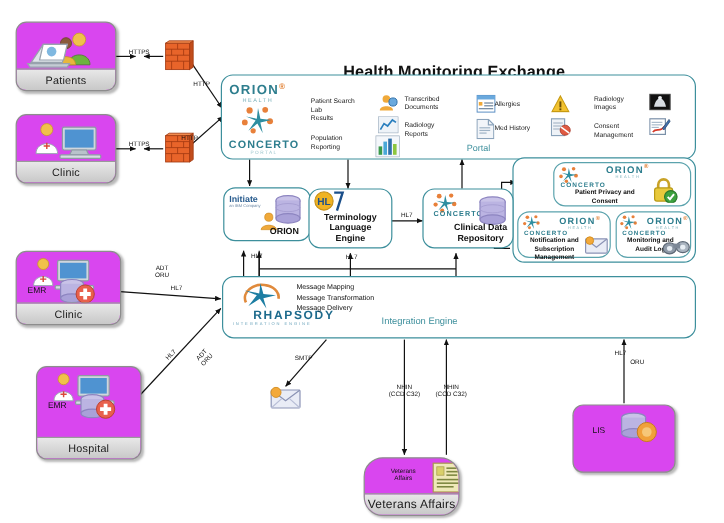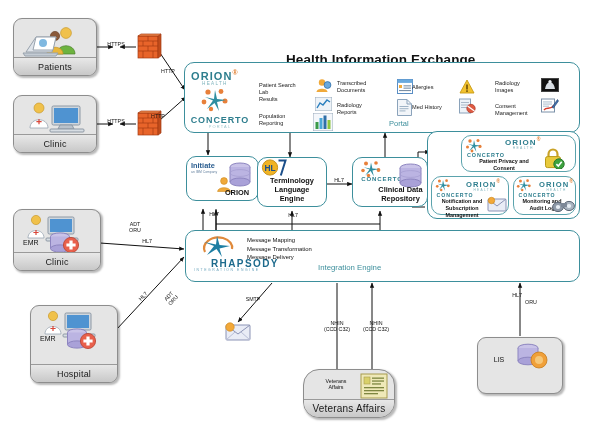--- a/index.html
+++ b/index.html
@@ -24,21 +24,21 @@
     background:#ffffff;
     box-sizing:border-box;
   }
   .teal-box.soft{border-color:#5ba3ad;}
 
   
   .node{
     position:absolute;
     border:1px solid #8d8d8d;
     border-radius:9px;
-    background:#e5e5e5;
+    background:#d946ef;
     box-sizing:border-box;
     overflow:hidden;
     box-shadow:1.5px 1.5px 2px rgba(0,0,0,.28);
   }
   .node .body{position:relative;height:calc(100% - 17px);}
   .node .cap{
     position:absolute;left:0;right:0;bottom:0;height:17px;
     background:linear-gradient(to bottom,#e8e8e8,#c8c8c8);
     border-top:1px solid #9a9a9a;
     font-size:9px;color:#1a1a1a;
@@ -169,21 +169,21 @@
       <line x1="272" y1="283" x2="238" y2="322" marker-end="url(#ahs)"></line>
 
       <line x1="337" y1="283" x2="337" y2="379" marker-end="url(#ahs)"></line>
 
       <line x1="372" y1="379" x2="372" y2="283" marker-end="url(#ahs)"></line>
 
       <line x1="520" y1="336" x2="520" y2="283" marker-end="url(#ahs)"></line>
     </g>
   </svg>
 
-  <div class="title" style="left:286px;top:52px;">Health Information Exchange</div>
+  <div class="title" style="left:286px;top:52px;">Health Monitoring Exchange</div>
 
   <div class="teal-box" style="left:184px;top:62px;width:396px;height:71px;"></div>
 
   <div class="orion" style="left:191px;top:69px;font-size:11px;">
     <span>ORION</span><span class="tm">®</span>
     <span class="sub">HEALTH</span>
   </div>
 
   <svg class="burst" style="left:200px;top:87px;width:30px;height:26px;" viewBox="0 0 30 26">
     <g fill="#e8803a">
@@ -528,21 +528,21 @@
         <ellipse cx="14" cy="16.5" rx="9.5" ry="3.6" fill="#a9a1d8" stroke="#8d85c0"></ellipse>
         <path d="M4.5,4.5 V16.5 M23.5,4.5 V16.5" stroke="#8d85c0" fill="none"></path>
         <circle cx="25" cy="13" r="7.6" fill="#e8604c" stroke="#b8402f" stroke-width=".8"></circle>
         <path d="M23.4,8.4 H26.6 V11.4 H29.6 V14.6 H26.6 V17.6 H23.4 V14.6 H20.4 V11.4 H23.4 z" fill="#fff"></path>
       </svg>
       <div style="position:absolute;left:9px;top:29px;font-size:7px;color:#111;">EMR</div>
     </div>
     <div class="cap">Hospital</div>
   </div>
 
-  <div class="node" style="left:303px;top:369px;width:92px;height:49px;border-radius:16px;">
+  <div class="node" style="left:303px;top:381px;width:80px;height:49px;border-radius:16px;">
     <div class="body">
       <div class="inode" style="left:10px;top:8px;width:44px;">Veterans
 Affairs</div>
       <svg style="position:absolute;left:56px;top:3px;width:28px;height:26px;" viewBox="0 0 28 26">
         <rect x="1" y="1" width="26" height="24" fill="#efe9b8" stroke="#a79b4e"></rect>
         <rect x="4" y="4" width="6" height="7" fill="#d9d06a" stroke="#a79b4e" stroke-width=".6"></rect>
         <g fill="#7d8640">
           <rect x="12" y="4.5" width="12" height="1.3"></rect>
             <rect x="12" y="7.4" width="12" height="1.3"></rect>
           <rect x="12" y="10.3" width="9" height="1.3"></rect>

